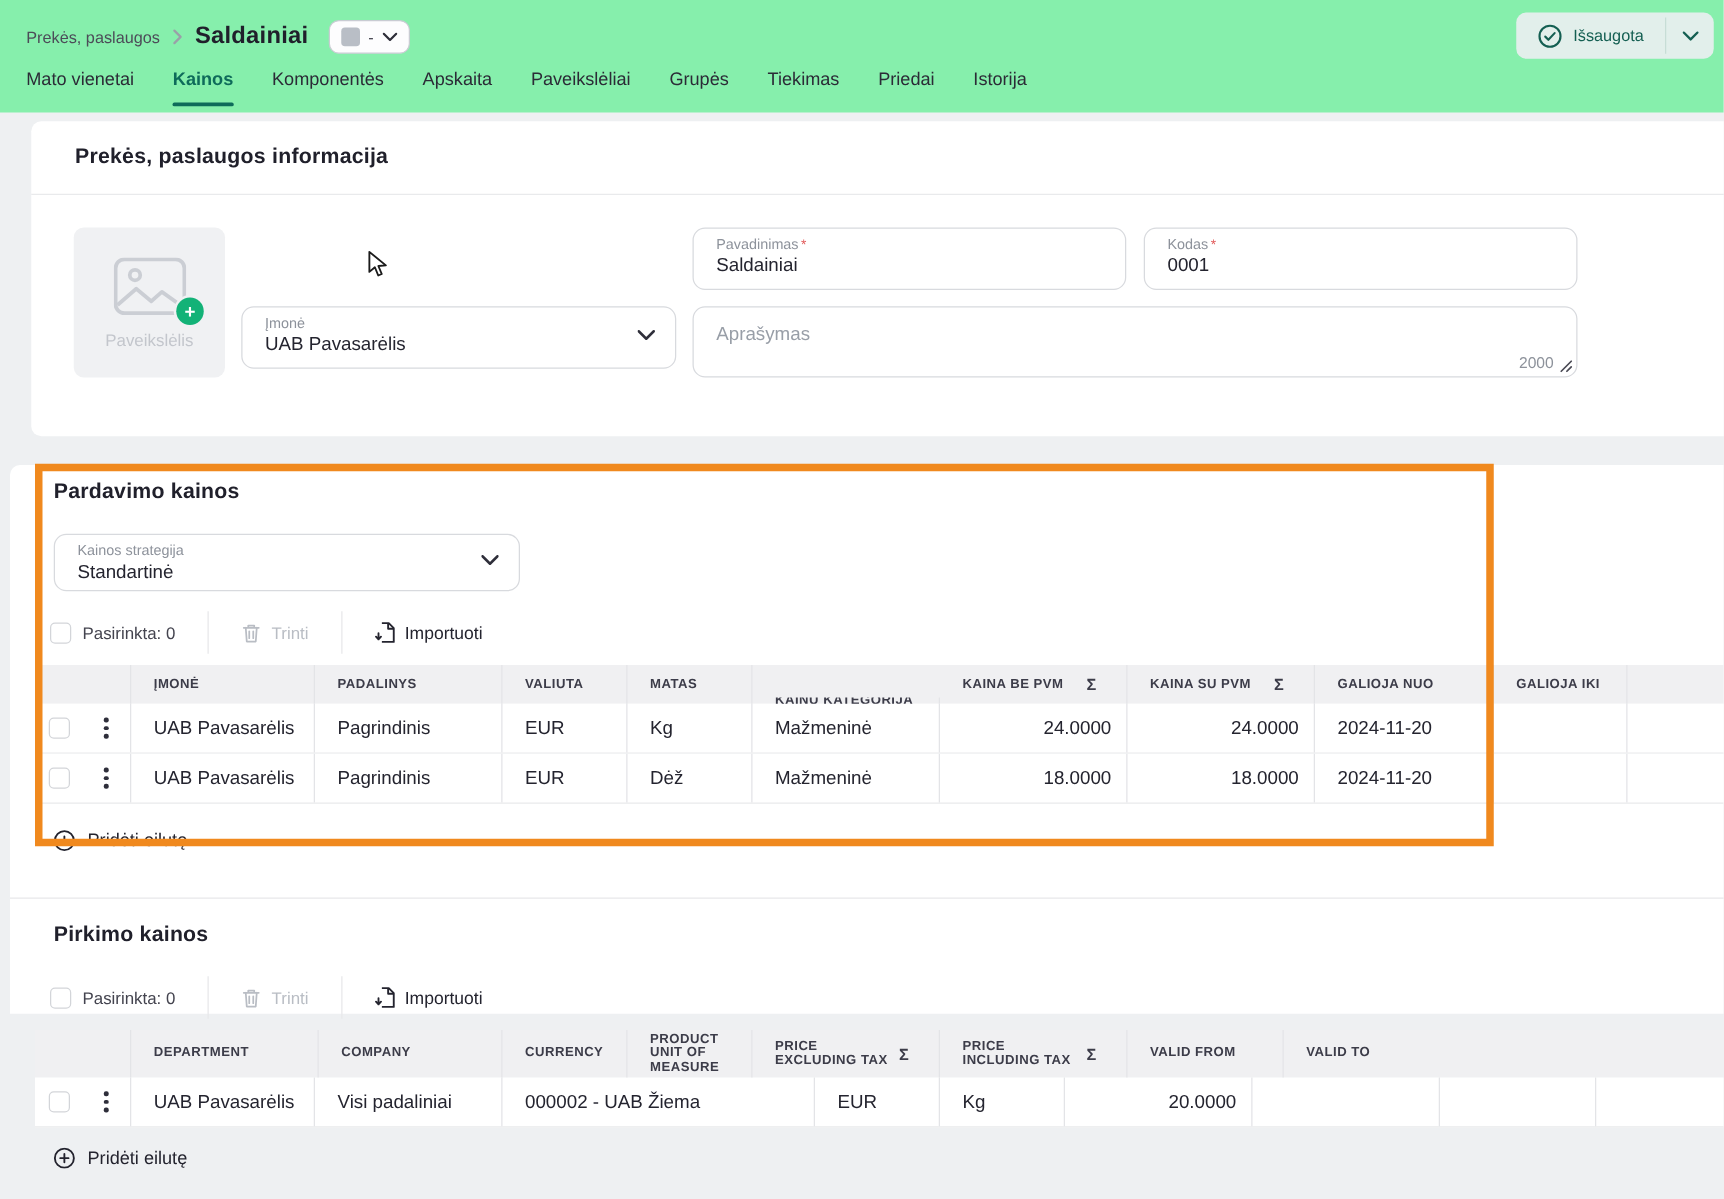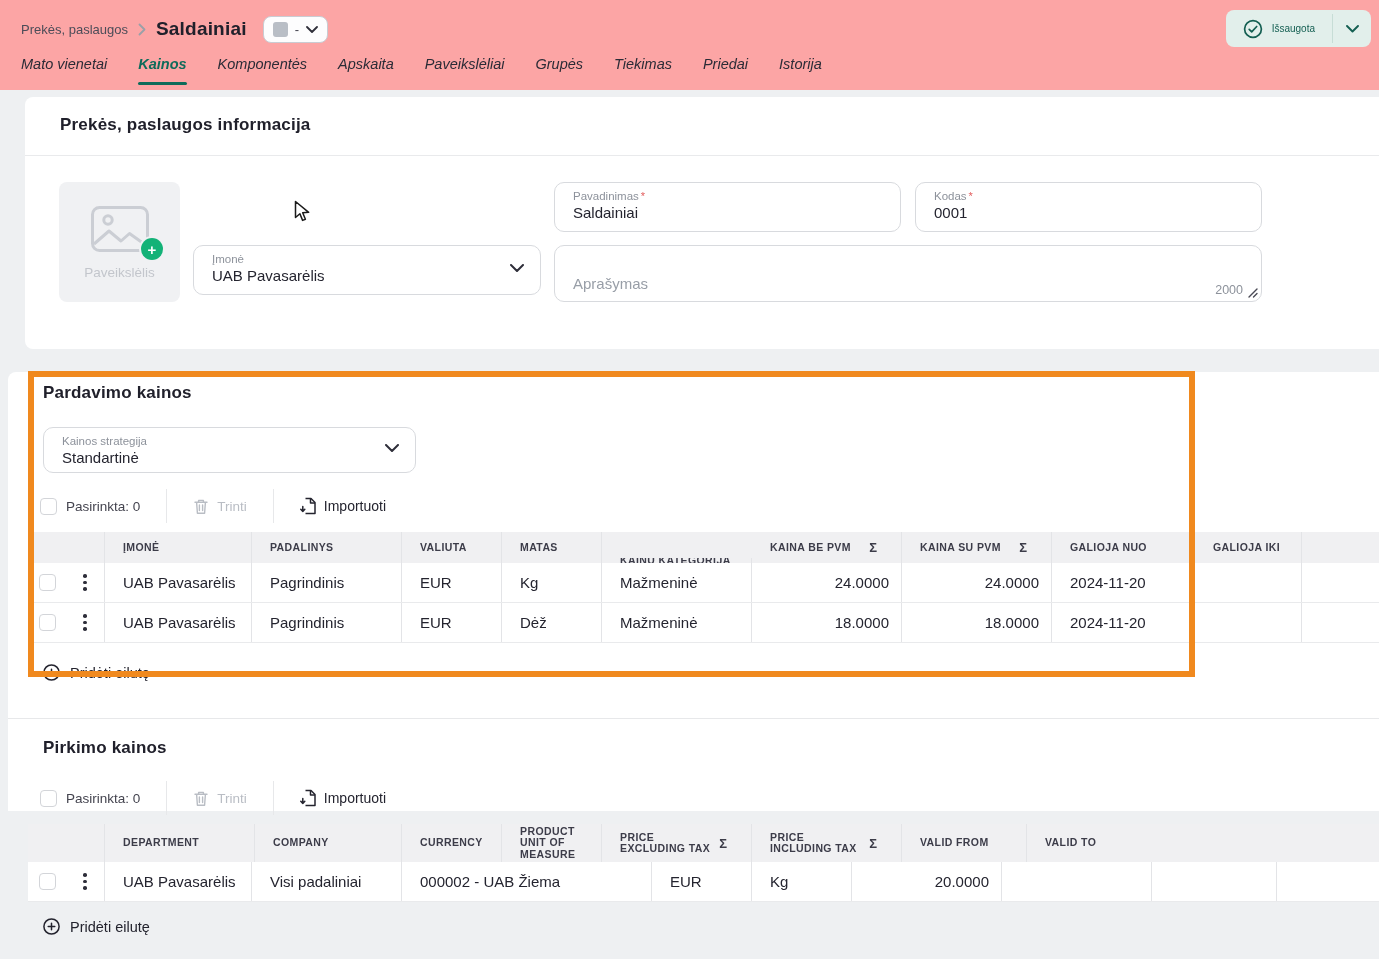--- a/index.html
+++ b/index.html
@@ -2,36 +2,36 @@
 <html><head>
 <meta charset="utf-8">
 <style>
   * { margin:0; padding:0; box-sizing:border-box; }
   html,body { width:1379px; height:959px; overflow:hidden; }
   body {
     font-family:"Liberation Sans","DejaVu Sans",sans-serif;
     background:#eef0f2; color:#24242f; position:relative;
   }
   
-  .topbar { position:absolute; left:0; top:0; width:1379px; height:90px; background:#fca5a5; z-index:5; }
+  .topbar { position:absolute; left:0; top:0; width:1379px; height:90px; background:#86efac; z-index:5; }
   .breadcrumb { position:absolute; left:21px; top:14px; height:30px; display:flex; align-items:center; gap:10px; }
   .bc-parent { font-size:13px; color:#4c4c58; }
   .bc-current { font-size:19px; font-weight:700; color:#20202b; letter-spacing:.2px; }
   .chip { margin-left:6px; height:27px; border:1px solid #c9ccd3; border-radius:8px; background:#fdfdfe;
           display:flex; align-items:center; gap:7px; padding:0 9px; cursor:pointer; }
   .swatch { width:15px; height:15px; border-radius:3px; background:#b9bec6; display:inline-block; }
   .chip-dash { font-size:13px; color:#44444f; }
   .savegroup { position:absolute; right:8px; top:10px; height:37px; display:flex; align-items:stretch;
                background:#e2efeb; border-radius:8px; overflow:hidden; }
   .savemain { display:flex; align-items:center; gap:9px; padding:0 17px; cursor:pointer; }
-  .savemain span { font-size:10px; color:#145f52; font-weight:500; }
+  .savemain span { font-size:13px; color:#145f52; font-weight:500; }
   .savesep { width:1px; background:#c7ddd6; margin:4px 0; }
   .savechev { width:38px; display:flex; align-items:center; justify-content:center; cursor:pointer; }
   
-  .tabs { position:absolute; left:21px; top:50px; height:38px; display:flex; gap:31px;font-style:italic; }
+  .tabs { position:absolute; left:21px; top:50px; height:38px; display:flex; gap:31px; }
   .tab { position:relative; display:flex; align-items:flex-start; padding-top:6px; font-size:14.5px; color:#2b2b36; cursor:pointer; }
   .tab.active { color:#0e6b5a; font-weight:700; }
   .tab.active::after { content:""; position:absolute; left:0; right:0; bottom:3px; height:3px; background:#0e6b5a; border-radius:3px; }
   
   .card1 { position:absolute; left:25px; top:97px; width:1371px; height:252px; background:#fff; border-radius:8px; }
   .card2 { position:absolute; left:8px; top:372px; width:1371px; height:439px; background:#fff; border-radius:8px 0 0 0; }
   .sec-title { font-size:17px; font-weight:700; color:#20202b; letter-spacing:.2px; }
   .card1 .sec-title { position:absolute; left:35px; top:18px; }
   .hdivider { position:absolute; left:0; top:58px; width:100%; height:1px; background:#e9eaec; }
   
@@ -46,21 +46,21 @@
   .field.disabled { background:#f4f4f6; border-color:#ececef; }
   .flabel { font-size:11.5px; color:#8d929b; }
   .req { color:#e25c5c; margin-left:2px; font-size:11px; }
   .fvalue { font-size:15px; color:#24242f; margin-top:2px; }
   .f-tipas { left:168px; top:85px; width:348px; }
   .f-pavadinimas { left:529px; top:85px; width:347px; }
   .f-kodas { left:890px; top:85px; width:347px; }
   .f-imone { left:168px; top:148px; width:348px; cursor:pointer; }
   .f-chev { position:absolute; right:16px; top:18px; }
   .f-aprasymas { left:529px; top:148px; width:708px; height:57px; }
-  .placeholder { font-size:15px; color:#989ea7; margin-top:22px; }
+  .placeholder { font-size:15px; color:#989ea7; margin-top:6px; }
   .counter { position:absolute; right:18px; bottom:4px; font-size:12.5px; color:#8d929b; }
   .resize-handle { position:absolute; right:3px; bottom:3px; }
   
   .cursor { position:absolute; left:269px; top:103px; z-index:90; }
   
   .sales-title { position:absolute; left:35px; top:11px; }
   .f-strategy { left:35px; top:55px; width:373px; height:46px; cursor:pointer; }
   .f-strategy .f-chev { top:16px; }
   .toolbar { position:absolute; left:32px; height:28px; display:flex; align-items:center; }
   .toolbar.sales { top:120px; } .toolbar.purchase { top:412px; }

